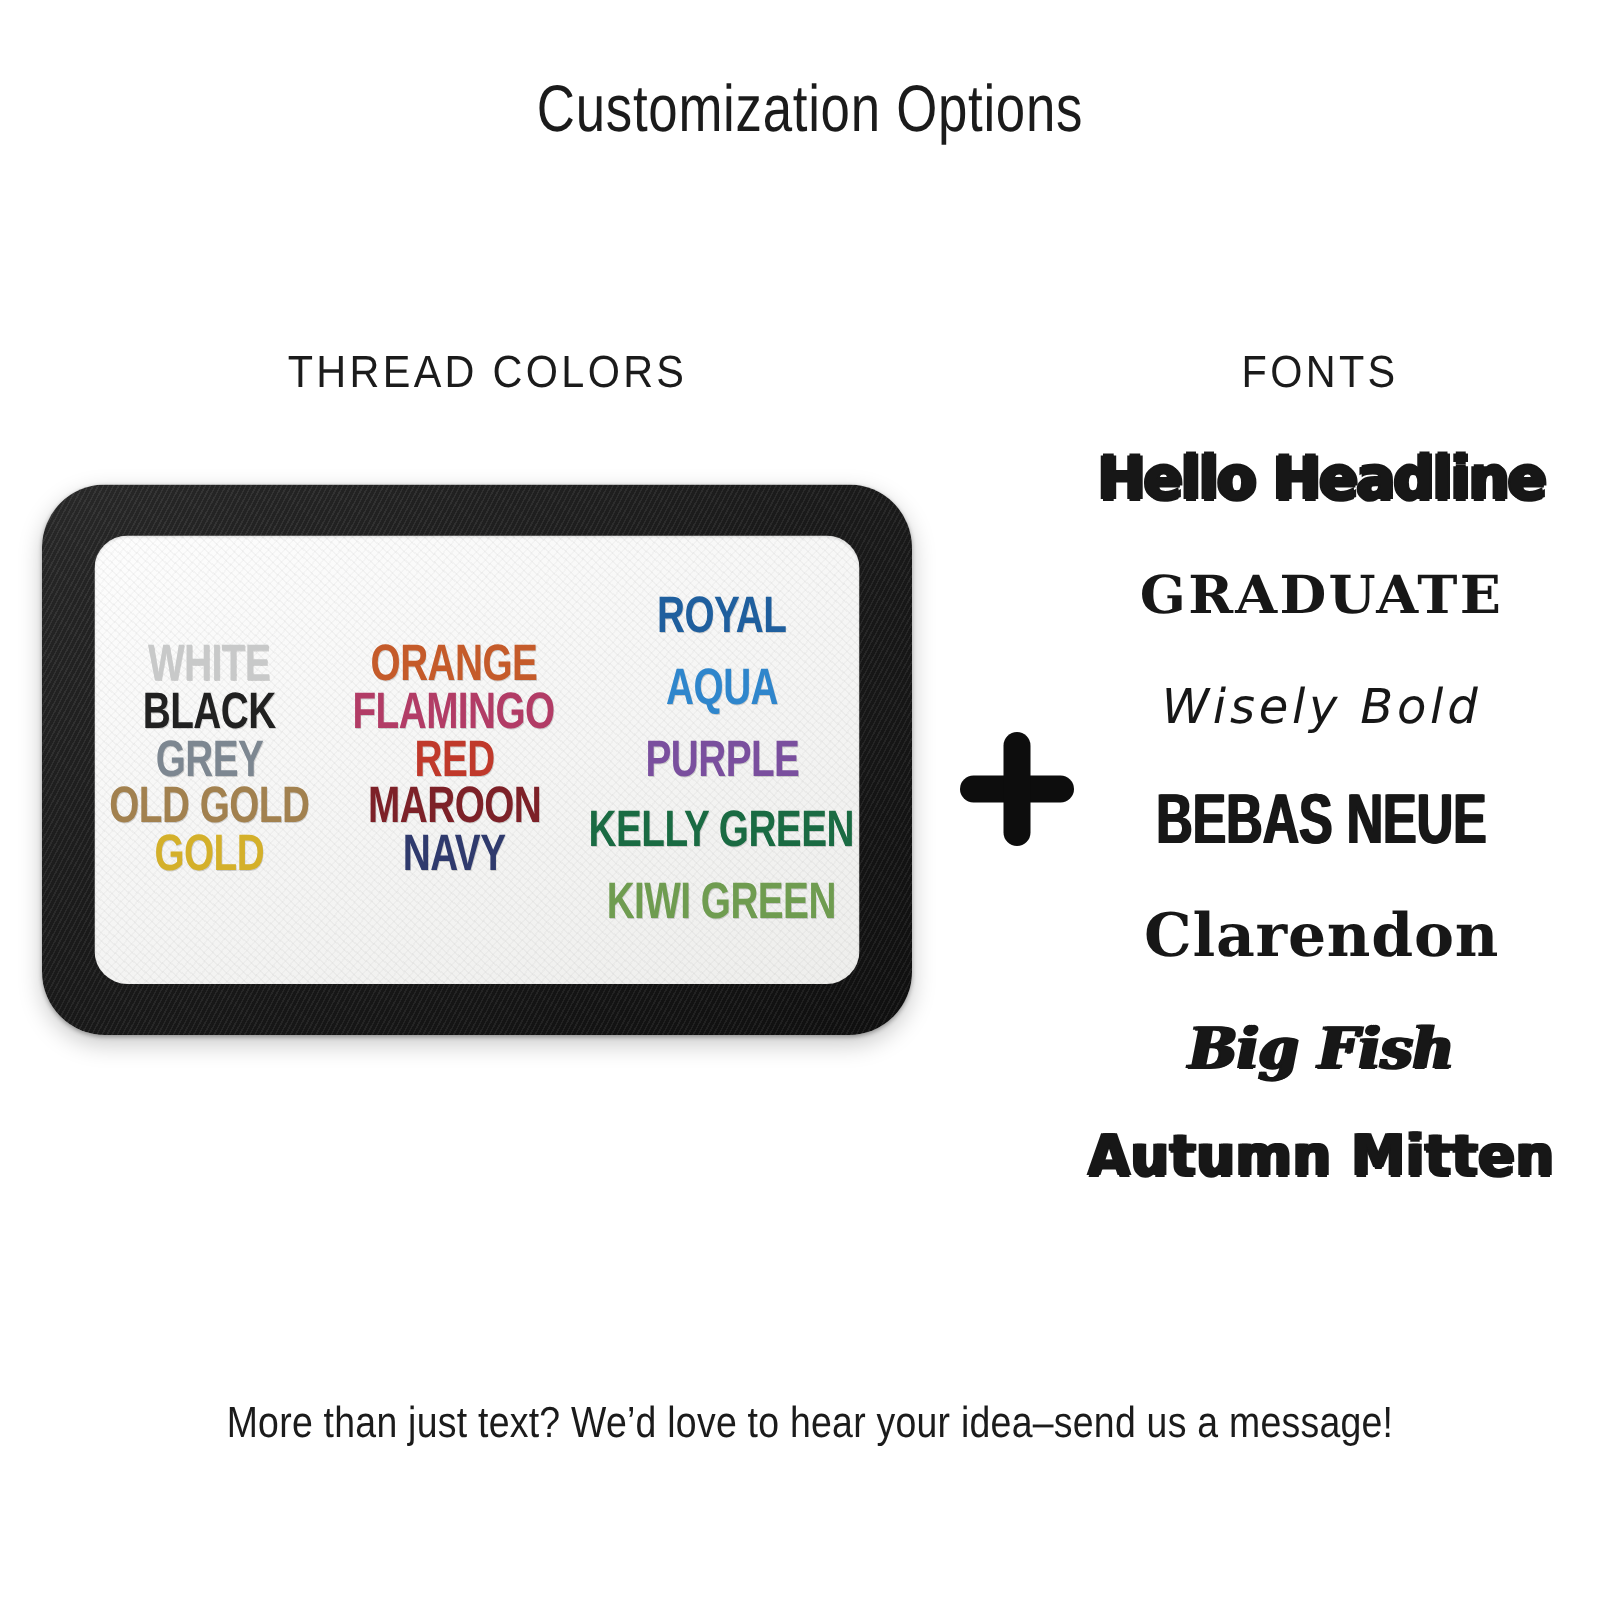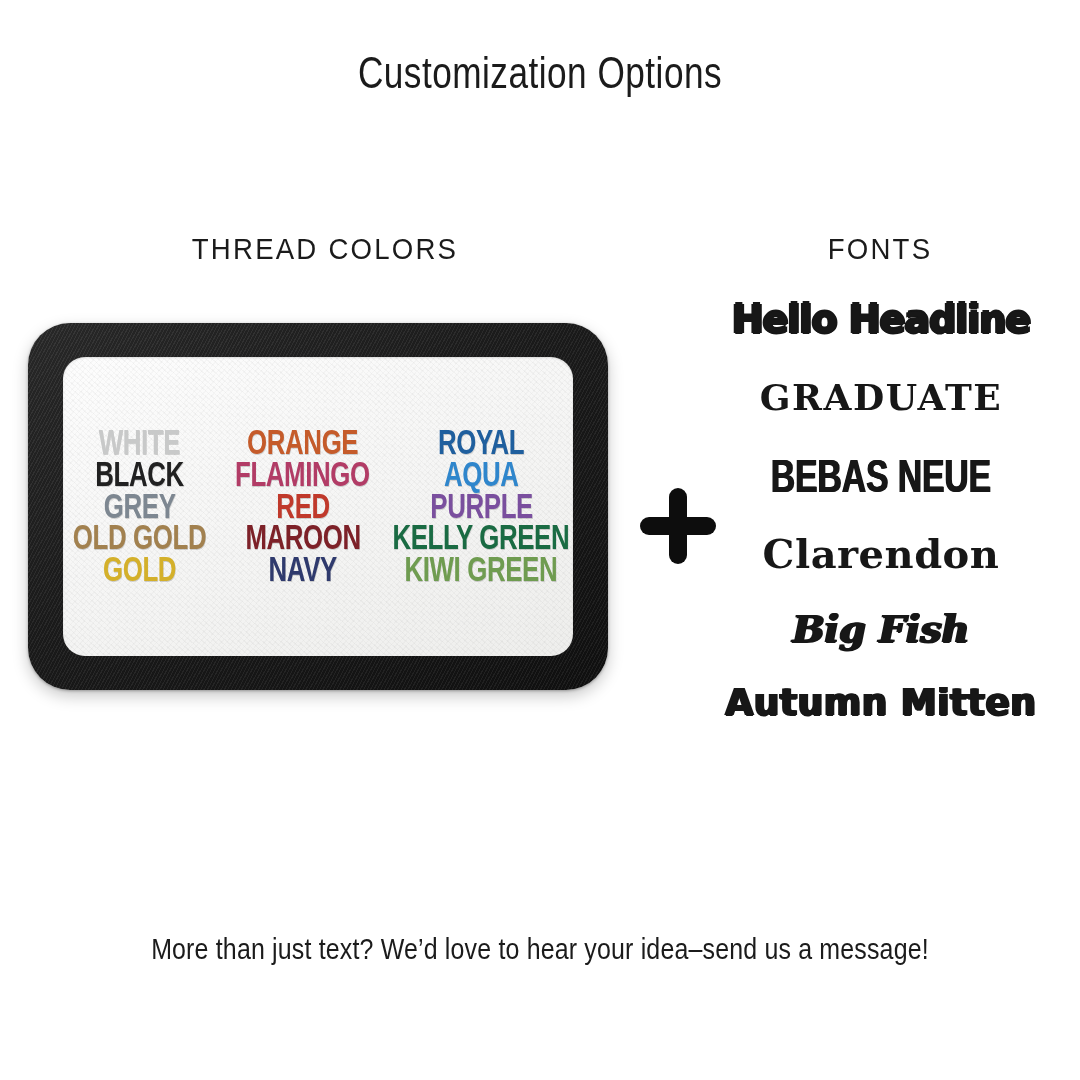--- a/index.html
+++ b/index.html
@@ -106,21 +106,21 @@
     justify-content: center;
   }
   .color-column {
     display: flex;
     flex-direction: column;
     align-items: center;
     justify-content: center;
   }
   .color-column.col-0 { width: 30%; }
   .color-column.col-1 { width: 34%; }
-  .color-column.col-2 { width: 36%; }
+  .color-column.col-2 { width: 36%; gap: 16px; }
 
   .color-word {
     font-family: "Liberation Sans", sans-serif;
     font-weight: bold;
     font-size: 30px;
     letter-spacing: -0.4px;
     line-height: 1.06;
     white-space: nowrap;
     transform: scaleX(0.86) scaleY(1.14);
     text-shadow:
@@ -280,19 +280,20 @@
 <div id="plus-sign">
   <div class="bar h"></div>
   <div class="bar v"></div>
 </div>
 
 <div id="fonts-heading" class="section-heading">FONTS</div>
 
 <div id="fonts-list">
     <div class="font-sample s-hello-headline">Hello Headline</div>
     <div class="font-sample s-graduate">GRADUATE</div>
+    <div class="font-sample s-wisely-bold">Wisely Bold</div>
     <div class="font-sample s-bebas-neue">BEBAS NEUE</div>
     <div class="font-sample s-clarendon">Clarendon</div>
     <div class="font-sample s-big-fish">Big Fish</div>
     <div class="font-sample s-autumn-mitten">Autumn Mitten</div>
   </div>
 
 <div id="footer-note">More than just text? We’d love to hear your idea–send us a message!</div>
 
 </body></html>

